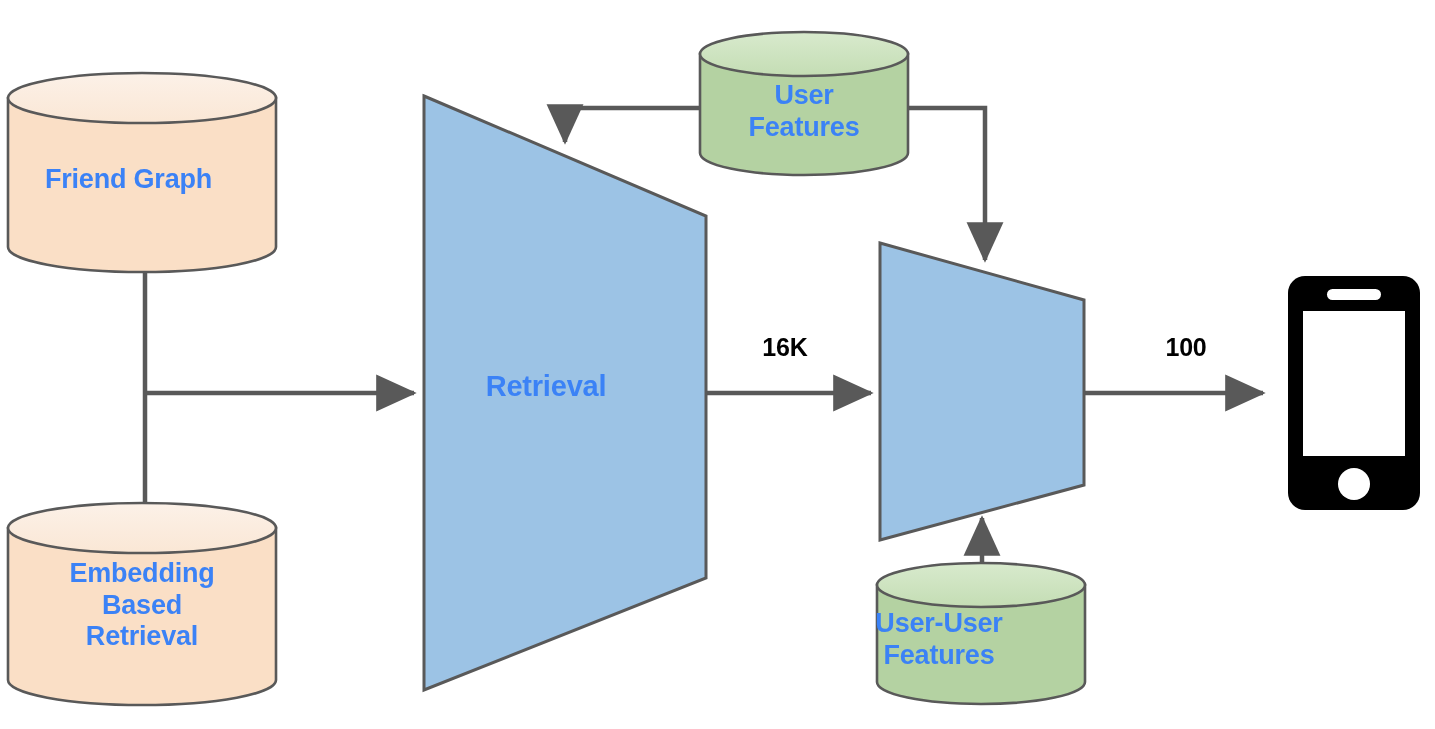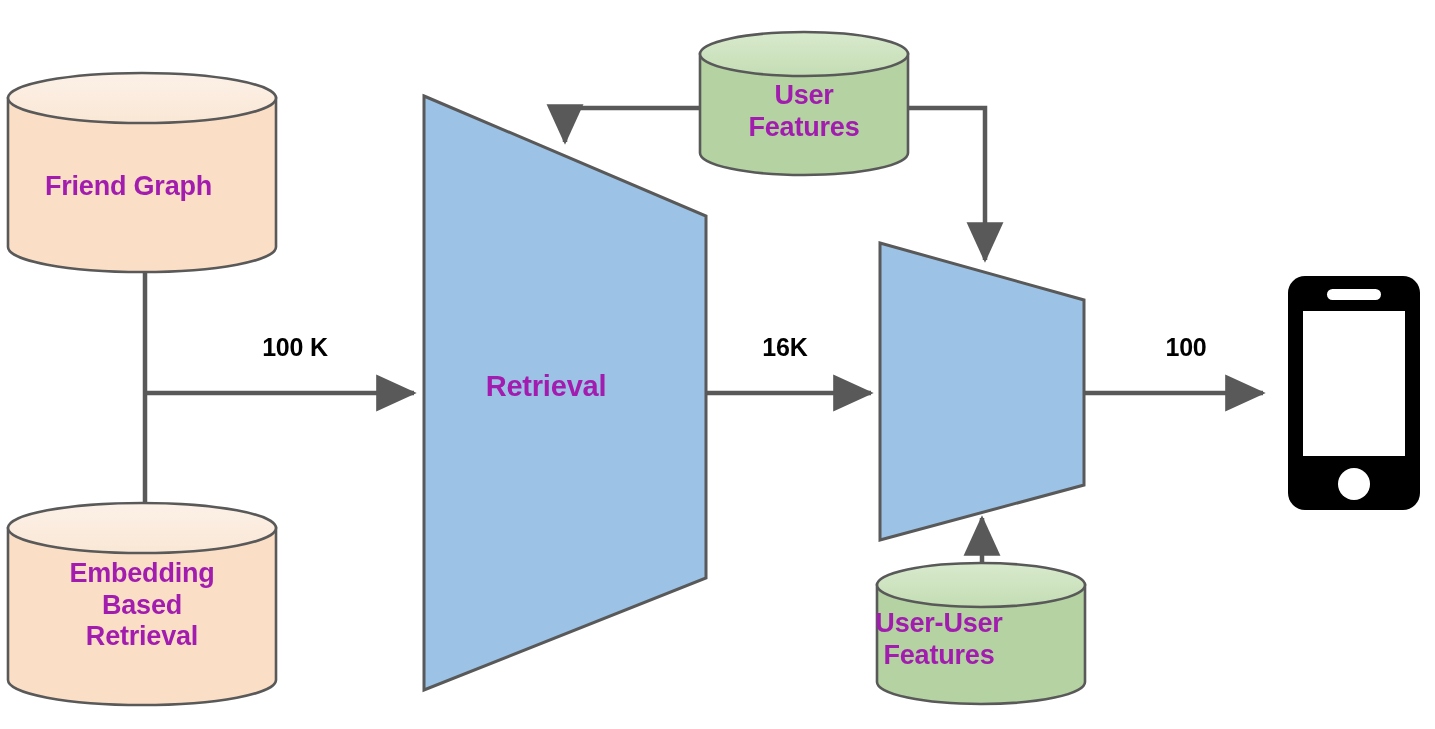--- a/index.html
+++ b/index.html
@@ -24,21 +24,21 @@
     position: absolute;
     left: 0;
     top: 0;
     width: 1435px;
     height: 729px;
   }
   .node-label {
     position: absolute;
     text-align: center;
     font-weight: bold;
-    color: #a21caf;
+    color: #3b82f6;
     line-height: 1.17;
     white-space: pre-line;
     pointer-events: none;
     letter-spacing: -0.2px;
   }
   .db-label {
     font-size: 27px;
   }
   .proc-label {
     font-size: 29px;
@@ -130,34 +130,33 @@
     </g>
 
     <g>
       <rect x="1288" y="276" width="132" height="234" rx="17" ry="17" fill="#000000"></rect>
       <rect x="1327" y="289" width="54" height="11" rx="5.5" ry="5.5" fill="#FFFFFF"></rect>
       <rect x="1303" y="311" width="102" height="145" fill="#FFFFFF"></rect>
       <circle cx="1354" cy="484" r="16" fill="#FFFFFF"></circle>
     </g>
   </svg>
 
-  <div class="node-label db-label" style="left:8px; top:171px; width:241px;">Friend Graph</div>
+  <div class="node-label db-label" style="left:8px; top:164px; width:241px;">Friend Graph</div>
 
   <div class="node-label db-label" style="left:8px; top:558px; width:268px;">Embedding
 Based
 Retrieval</div>
 
   <div class="node-label db-label" style="left:700px; top:80px; width:208px;">User
 Features</div>
 
   <div class="node-label db-label" style="left:827px; top:608px; width:224px;">User-User
 Features</div>
 
   <div class="node-label proc-label" style="left:424px; top:370px; width:244px;">Retrieval</div>
 
 
-  <div class="edge-label" style="left:205px; top:333px; width:180px;">100 K</div>
 
   <div class="edge-label" style="left:710px; top:333px; width:150px;">16K</div>
 
   <div class="edge-label" style="left:1116px; top:333px; width:140px;">100</div>
 
 </div>
 
 </body></html>

